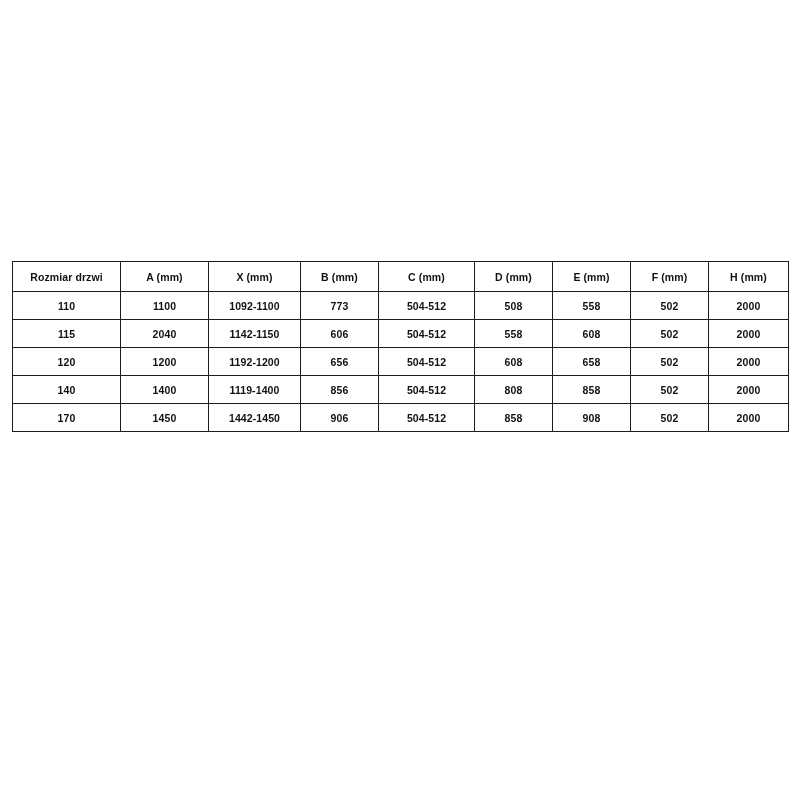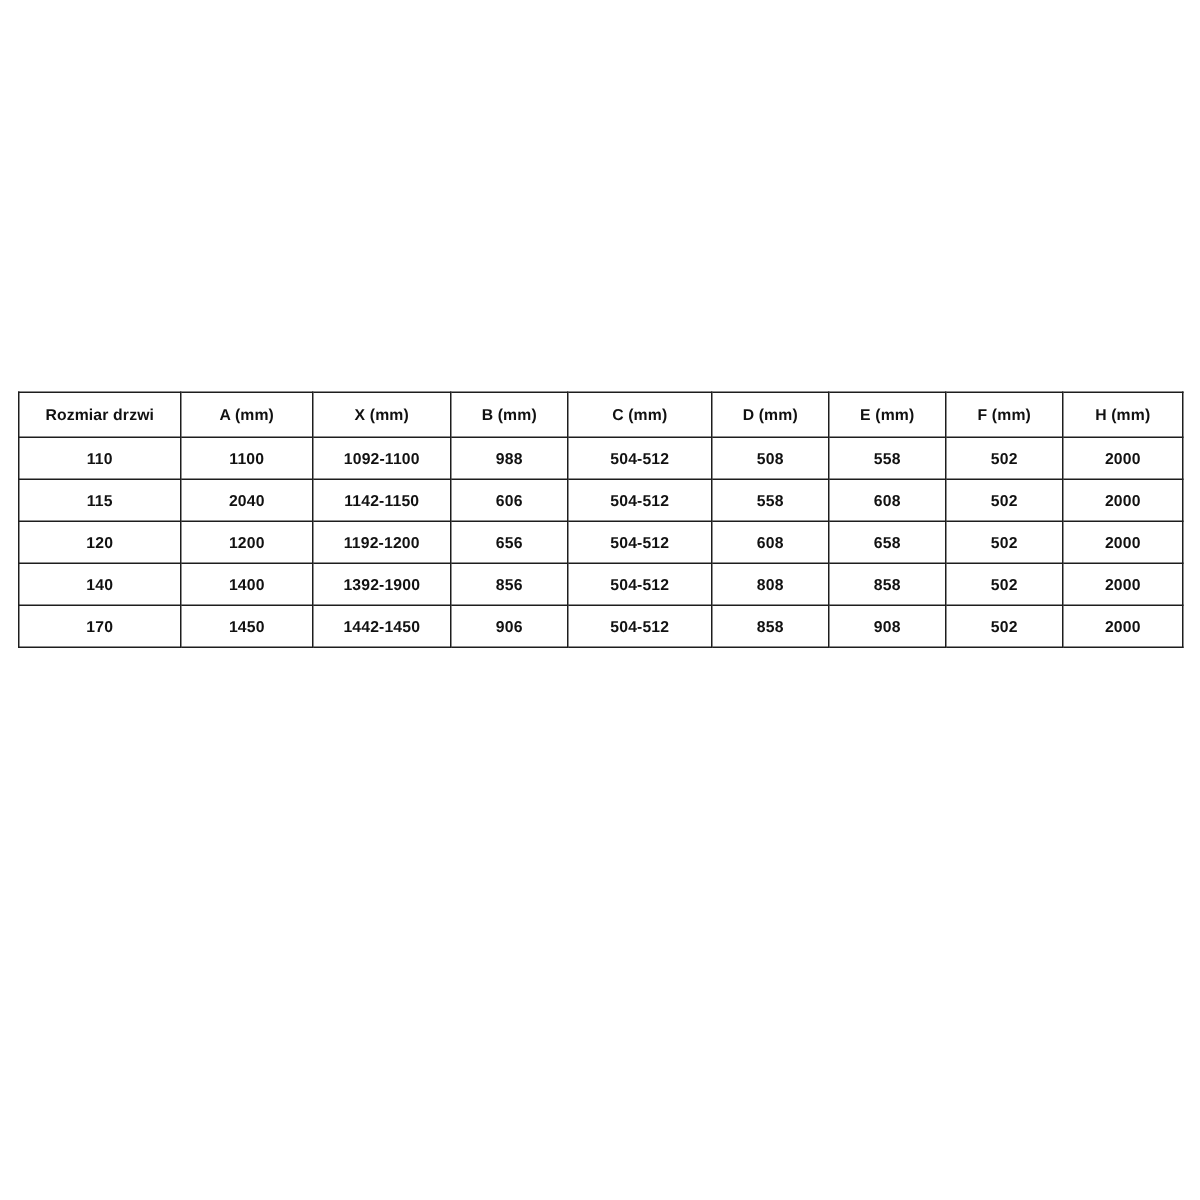--- a/index.html
+++ b/index.html
@@ -86,21 +86,21 @@
           <th>E (mm)</th>
           <th>F (mm)</th>
           <th>H (mm)</th>
         </tr>
       </thead>
       <tbody>
         <tr>
           <td>110</td>
           <td>1100</td>
           <td>1092-1100</td>
-          <td>988</td>
+          <td>773</td>
           <td>504-512</td>
           <td>508</td>
           <td>558</td>
           <td>502</td>
           <td>2000</td>
         </tr>
         <tr>
           <td>115</td>
           <td>2040</td>
           <td>1142-1150</td>
@@ -118,21 +118,21 @@
           <td>656</td>
           <td>504-512</td>
           <td>608</td>
           <td>658</td>
           <td>502</td>
           <td>2000</td>
         </tr>
         <tr>
           <td>140</td>
           <td>1400</td>
-          <td>1392-1900</td>
+          <td>1119-1400</td>
           <td>856</td>
           <td>504-512</td>
           <td>808</td>
           <td>858</td>
           <td>502</td>
           <td>2000</td>
         </tr>
         <tr>
           <td>170</td>
           <td>1450</td>

